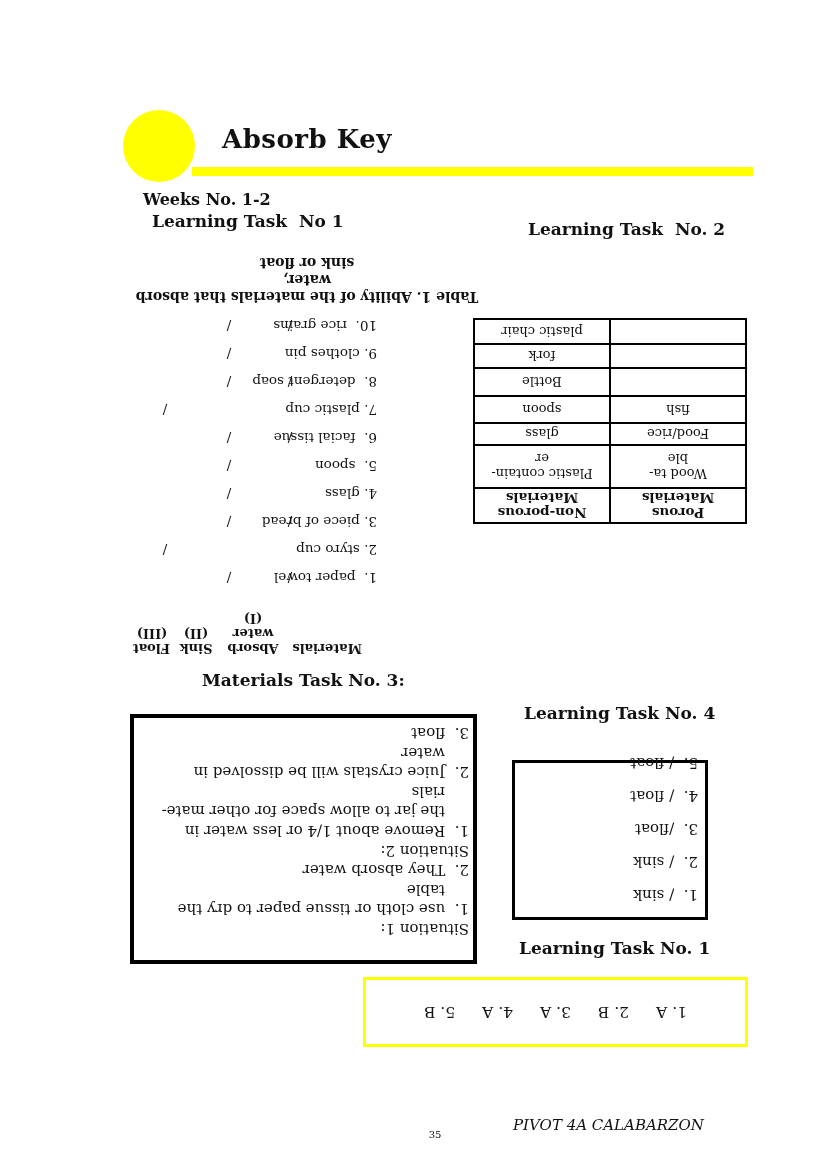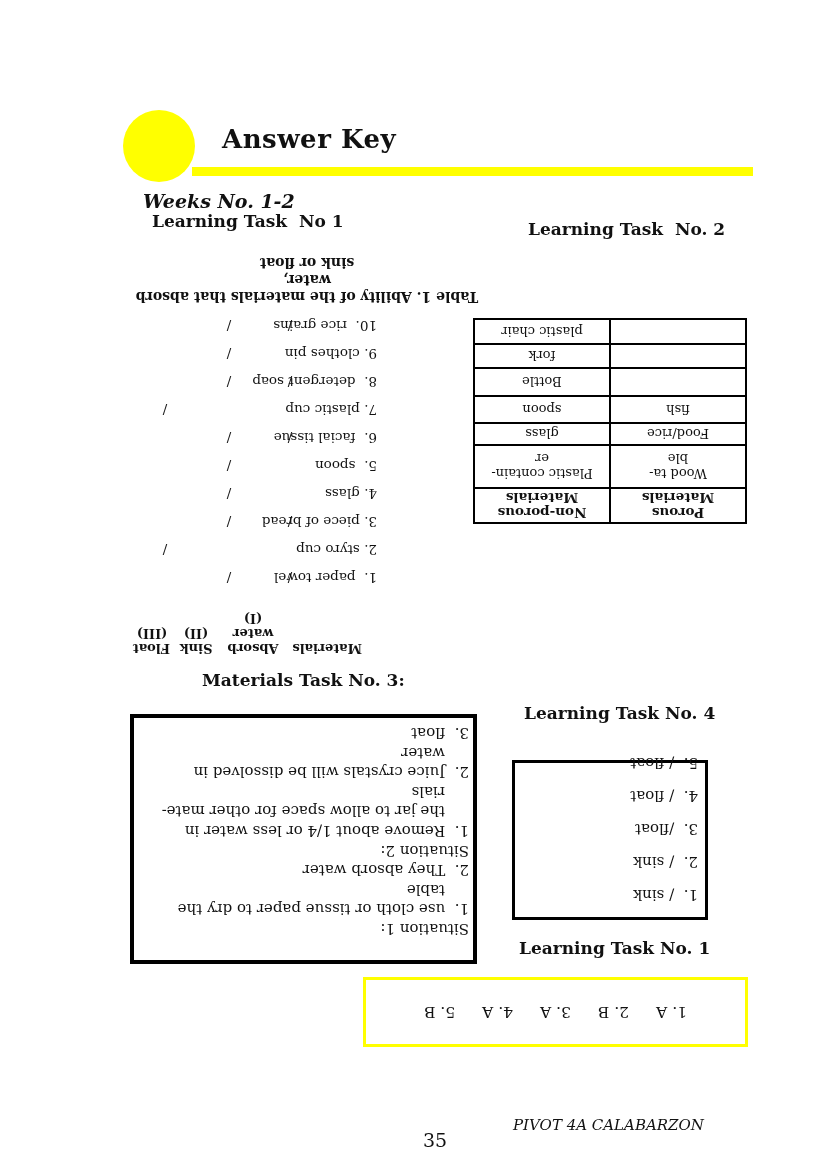--- a/index.html
+++ b/index.html
@@ -5,21 +5,21 @@
   html,body{margin:0;padding:0;background:#ffffff;}
   .page{
     position:relative;width:826px;height:1169px;background:#ffffff;overflow:hidden;
     font-family:"DejaVu Serif","Liberation Serif",serif;color:#111;
   }
   .abs{position:absolute;}
   
   .circle{width:72px;height:72px;border-radius:50%;background:#FFFF00;}
   .doc-title{font-size:26px;font-weight:bold;letter-spacing:.5px;}
   .ybar{height:9px;background:#FFFF00;}
-  .weeks{font-size:19px;font-weight:bold;font-style:italic;}
+  .weeks{font-size:16px;font-weight:bold;}
   .task-heading{font-size:17px;font-weight:bold;white-space:pre;}
   
   .rot{transform:rotate(180deg);}
   
   .lt1{width:346px;height:392px;font-size:13.5px;}
   .lt1-headrow{display:grid;grid-template-columns:196px 62px 52px 36px;height:64px;
     font-weight:bold;font-size:13px;line-height:15px;}
   .lt1-headrow .hc{text-align:center;}
   .lt1-headrow .hc-materials{text-align:left;padding-left:118px;}
   .lt1-row{display:grid;grid-template-columns:162px 56px 66px 62px;height:28px;align-items:center;}
@@ -38,29 +38,29 @@
   .lt3-box .indent{padding-left:24px;}
   
   .lt4-box{width:196px;height:160px;border:3px solid #000;box-sizing:border-box;
     padding:6px 0 0 7px;font-size:15px;line-height:33px;}
   .lt4-box .line{white-space:pre;}
   
   .lt5-box{width:385px;height:70px;border:3px solid #FFFF00;box-sizing:border-box;
     display:flex;align-items:center;justify-content:center;gap:27px;font-size:15.5px;}
   .lt5-box .ans{white-space:pre;}
   .footer-brand{font-style:italic;font-size:15px;}
-  .page-num{font-size:19px;text-align:center;width:100px;}
+  .page-num{font-size:10px;text-align:center;width:100px;}
 </style>
 </head>
 <body>
 
 <div class="page">
 
   <div class="abs circle" style="left:123px;top:110px;"></div>
-  <div class="abs doc-title" style="left:222px;top:124px;">Answer Key</div>
+  <div class="abs doc-title" style="left:222px;top:124px;">Absorb Key</div>
   <div class="abs ybar" style="left:192px;top:167px;width:561px;"></div>
   <div class="abs weeks" style="left:143px;top:190px;">Weeks No. 1-2</div>
 
   <div class="abs task-heading" style="left:152px;top:211px;">Learning Task  No 1</div>
   <div class="abs task-heading" style="left:528px;top:219px;">Learning Task  No. 2</div>
 
   <div class="abs rot lt1" style="left:134px;top:264px;">
     <div class="lt1-headrow">
       <div class="hc hc-materials">Materials</div>
       <div class="hc">

